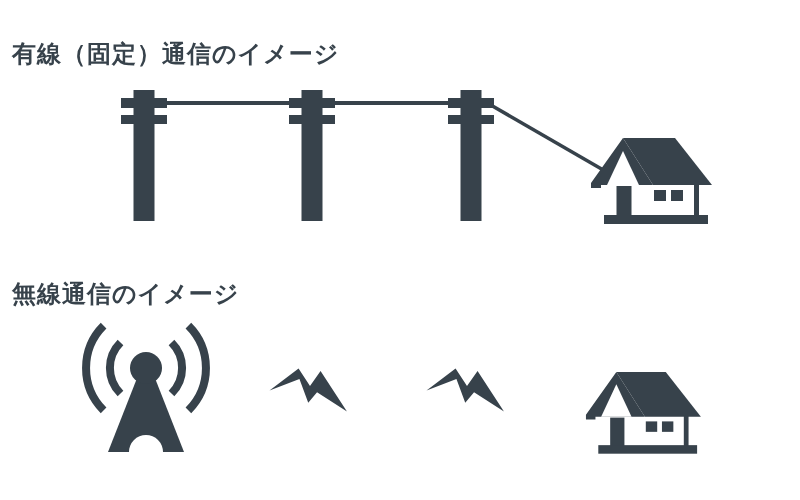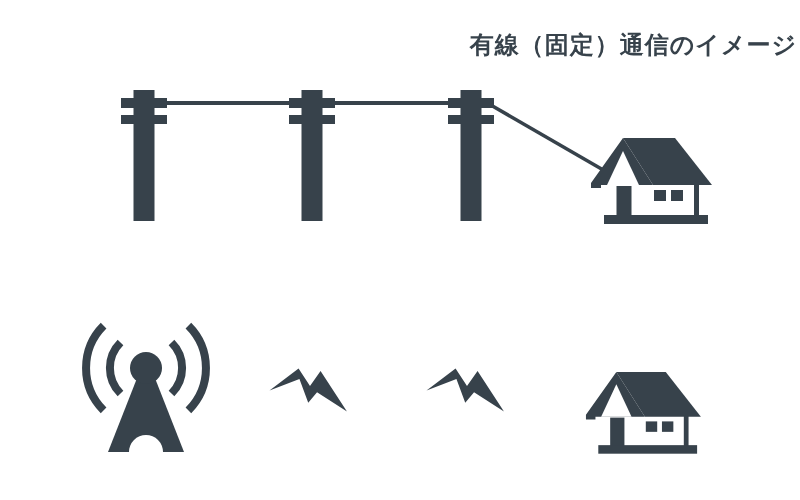--- a/index.html
+++ b/index.html
@@ -5,21 +5,21 @@
   html, body { margin: 0; padding: 0; }
   body {
     width: 800px; height: 500px;
     background: #ffffff;
     font-family: "Liberation Sans", "DejaVu Sans", sans-serif;
     overflow: hidden;
   }
   .canvas { position: relative; width: 800px; height: 500px; background: #fff; }
   .title {
     position: absolute; left: 0; right: 0;
-    margin: 3px; text-align: right;
+    margin: 12px; text-align: left;
     font-size: 24px; font-weight: 800; letter-spacing: 1px;
     color: var(--ink, #37424B);
   }
   #wired-title    { top: 26px; }
   #wireless-title { top: 266px; }
   .diagram { position: absolute; left: 0; display: block; }
   #wired-diagram    { top: 75px; }
   #wireless-diagram { top: 300px; }
   .ink   { fill: var(--ink, #37424B); }
   .paper { fill: #ffffff; }
@@ -70,20 +70,21 @@
 
     <line class="wire" x1="144" y1="28" x2="471" y2="28" stroke-width="4"></line>
     <line class="wire" x1="489" y1="29" x2="605" y2="96" stroke-width="3.5"></line>
 
     <use href="#pole" x="144" y="15"></use>
     <use href="#pole" x="312" y="15"></use>
     <use href="#pole" x="471" y="15"></use>
     <use href="#house" transform="translate(590,63)"></use>
   </svg>
 
+  <h2 class="title" id="wireless-title">無線通信のイメージ</h2>
 
   <svg class="diagram" id="wireless-diagram" width="800" height="200" viewBox="0 0 800 200" aria-hidden="true">
     <use href="#tower" transform="translate(146,68)"></use>
     <use href="#bolt" transform="translate(266,64) scale(0.88)"></use>
     <use href="#bolt" transform="translate(423,64) scale(0.88)"></use>
     <use href="#house" transform="translate(585,72) scale(0.95)"></use>
   </svg>
 
 </div>
 

